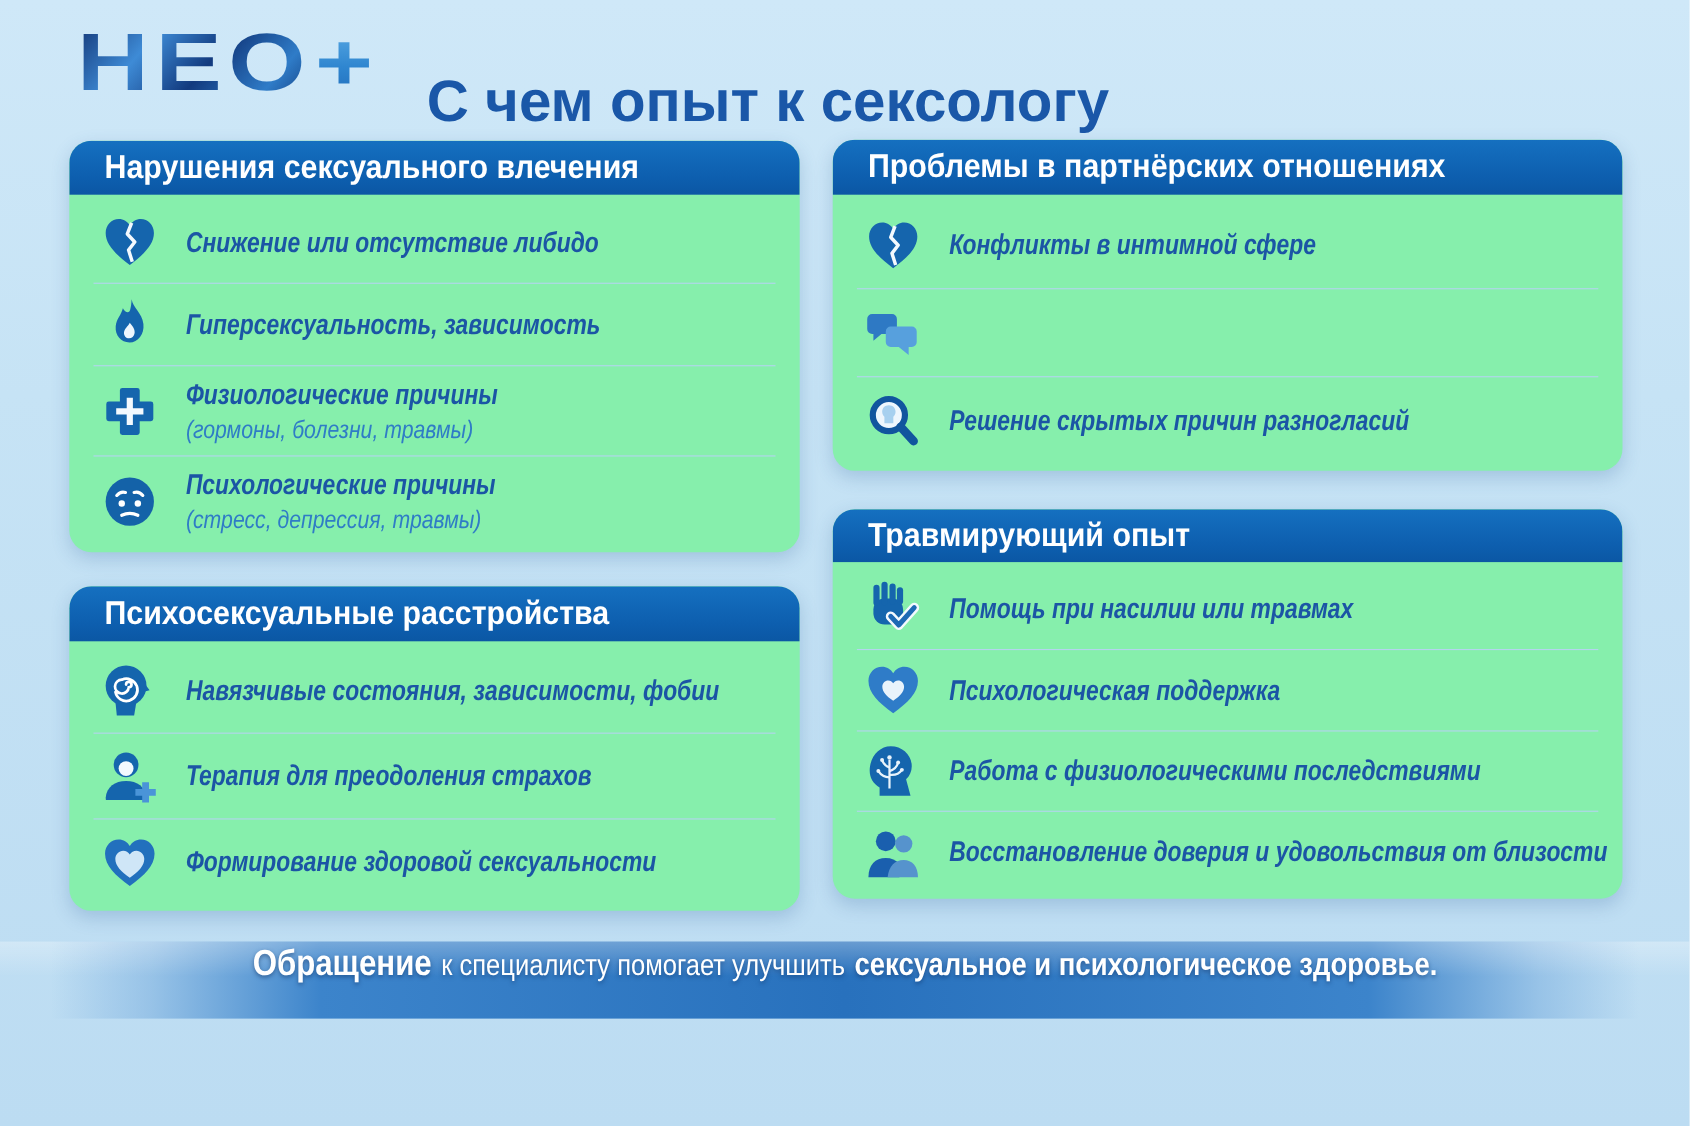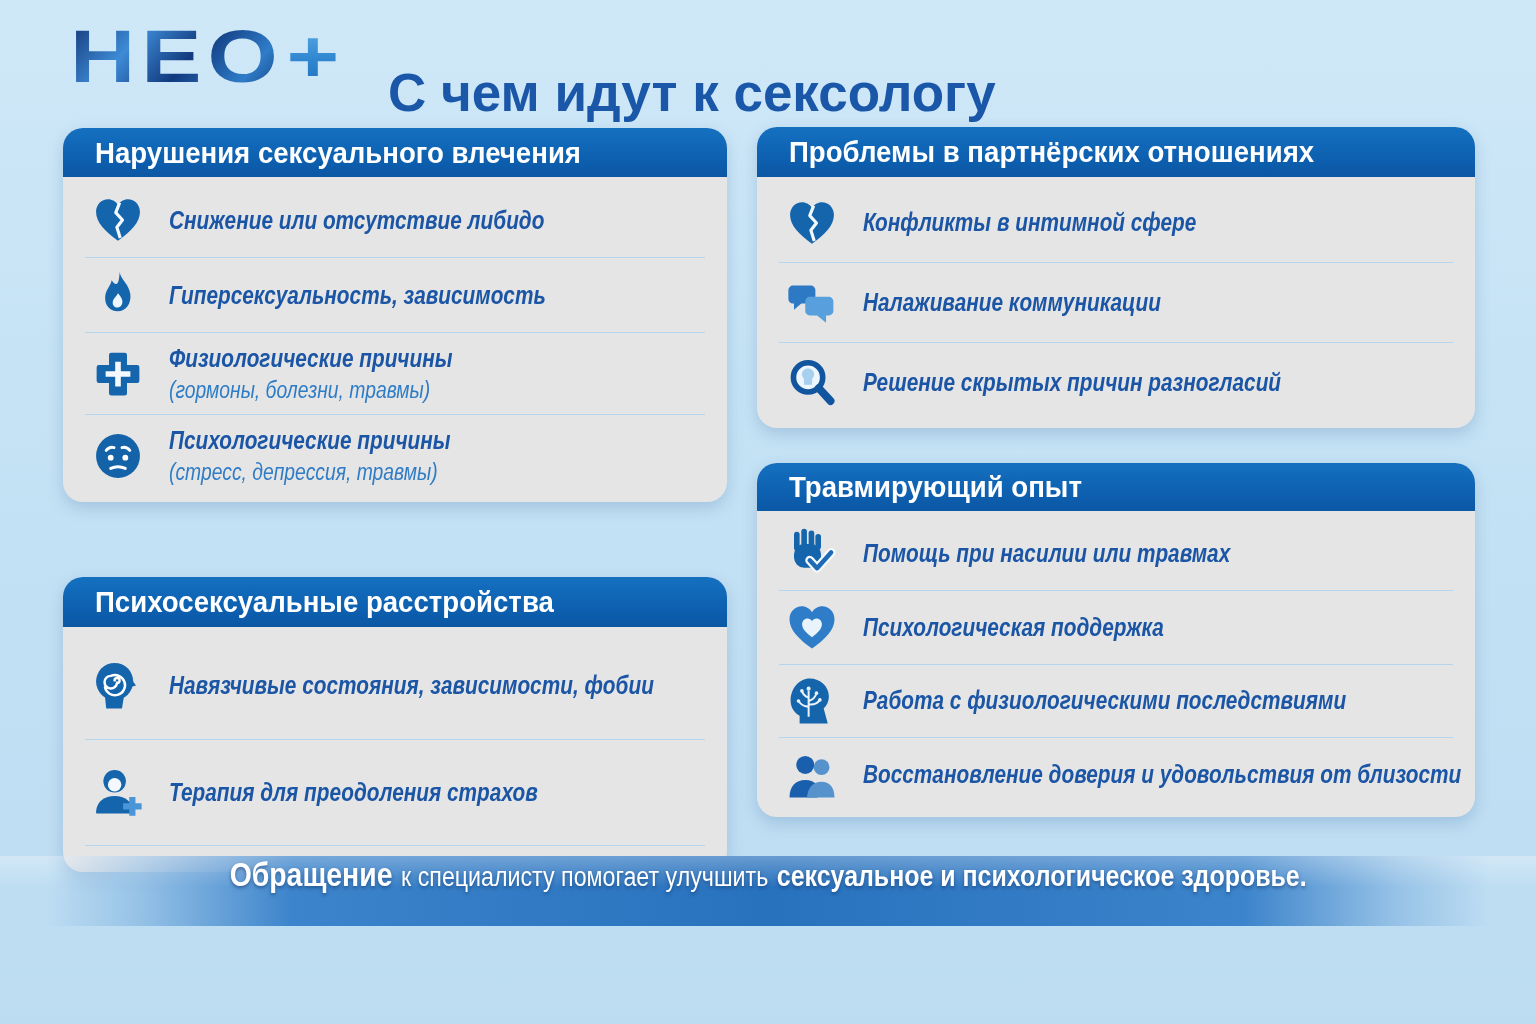--- a/index.html
+++ b/index.html
@@ -24,21 +24,21 @@
       background:linear-gradient(180deg,#66b4ea 0%,#2f86d0 55%,#1d66b4 100%);
       -webkit-background-clip:text;background-clip:text;color:transparent;
     }
   }
   .title{
     position:absolute;left:388px;top:26px;font-size:53px;font-weight:700;
     color:#1a57a8;white-space:nowrap;letter-spacing:0;
   }
   
   .card{
-    position:absolute;background:#e5e5e5;border-radius:20px;overflow:hidden;
+    position:absolute;background:#86efac;border-radius:20px;overflow:hidden;
     box-shadow:0 6px 16px rgba(40,90,150,.22);
     display:flex;flex-direction:column;
   }
   .card-header{
     background:linear-gradient(180deg,#1570c0 0%,#0d5eae 70%,#0b57a4 100%);
     color:#fff;display:flex;align-items:center;padding:0 32px;flex:0 0 auto;
   }
   .card-header .ht{
     font-size:30px;font-weight:700;white-space:nowrap;
     transform:scaleX(.92);transform-origin:0 50%;
@@ -53,21 +53,21 @@
   }
   .sub{
     font-size:23px;font-weight:400;color:#2f7cc6;white-space:nowrap;margin-top:3px;
     transform:scaleX(.84);transform-origin:0 50%;
   }
   .divider{height:1px;background:#b4d5ee;margin:0 22px;flex:0 0 1px;}
   #card-0{left:63px;top:128px;width:664px;height:374px;}
   #card-0 .card-header{height:49px;}
   #card-1{left:757px;top:127px;width:718px;height:301px;}
   #card-1 .card-header{height:50px;}
-  #card-2{left:63px;top:533px;width:664px;height:295px;margin-top:44px;}
+  #card-2{left:63px;top:533px;width:664px;height:295px;}
   #card-2 .card-header{height:50px;}
   #card-3{left:757px;top:449px;width:718px;height:354px;margin-top:14px;}
   #card-3 .card-header{height:48px;}
   
   .banner{
     position:absolute;left:0;top:856px;width:1536px;height:70px;
     display:flex;align-items:flex-start;justify-content:center;
     background:
       linear-gradient(180deg,rgba(255,255,255,.30) 0%,rgba(255,255,255,0) 45%),
       linear-gradient(90deg,
@@ -82,21 +82,21 @@
   }
   .banner-text .lead{font-size:33px;font-weight:700;}
   .banner-text .mid{margin:0 10px;font-weight:400;}
   .banner-text .emph{font-size:29px;font-weight:700;}
 </style>
 </head>
 <body>
 
 <div class="logo"><span class="neo">НЕО</span><span class="plus">+</span></div>
 
-<h1 class="title">С чем идут к сексологу</h1>
+<h1 class="title">С чем опыт к сексологу</h1>
 
 <section class="card" id="card-0">
   <div class="card-header">
     <span class="ht">Нарушения сексуального влечения</span>
   </div>
   <div class="card-body">
 
     <div class="row">
       <svg class="icon" viewBox="0 0 48 48">
         <path d="M24 42.5C12.5 34 4.5 26 4.5 16.8 4.5 10.3 9.3 5.5 15.2 5.5c3.6 0 7 2 8.8 5.1 1.8-3.1 5.2-5.1 8.8-5.1 5.9 0 10.7 4.8 10.7 11.3C43.5 26 35.5 34 24 42.5Z" fill="#1565ad"></path>
@@ -164,23 +164,20 @@
           <span class="t">Конфликты в интимной сфере</span>
         </div>
     </div>
     <div class="divider"></div>
 
     <div class="row">
       <svg class="icon" viewBox="0 0 48 48">
         <path d="M7 8.5h16a4 4 0 0 1 4 4v8a4 4 0 0 1-4 4h-8.5L8 30v-5.5H7a4 4 0 0 1-4-4v-8a4 4 0 0 1 4-4Z" fill="#2e79c4"></path>
         <path d="M22 18.5h17a4 4 0 0 1 4 4V31a4 4 0 0 1-4 4h-2.5v6.5L28.5 35H22a4 4 0 0 1-4-4v-8.5a4 4 0 0 1 4-4Z" fill="#57a0dd"></path>
       </svg>
-      <div class="txt">
-          <span class="t">Налаживание коммуникации</span>
-        </div>
     </div>
     <div class="divider"></div>
 
     <div class="row">
       <svg class="icon" viewBox="0 0 48 48">
         <circle cx="20.5" cy="19" r="13" fill="#eef6fd" stroke="#11559e" stroke-width="5"></circle>
         <path d="M20.5 11c3.2 0 5.4 2.3 5.4 5.2 0 1.7-.7 3.1-1.8 4.1v5.2h-7.2v-5.2c-1.1-1-1.8-2.4-1.8-4.1 0-2.9 2.2-5.2 5.4-5.2Z" fill="#a7d0ef"></path>
         <path d="M30 28.5 40.5 40" stroke="#11559e" stroke-width="7" stroke-linecap="round"></path>
       </svg>
       <div class="txt">
@@ -218,20 +215,29 @@
         <circle cx="21" cy="17.5" r="6" fill="#f3f9fe"></circle>
         <path d="M4.5 41c.8-8.8 7.4-13.5 16.5-13.5S36.7 32.2 37.5 41l-.2 2H4.7Z" fill="#1565ad"></path>
         <path d="M34 28.5h5.5V34H45v5.5h-5.5V45H34v-5.5h-5.5V34H34Z" fill="#4a94d8"></path>
       </svg>
       <div class="txt">
           <span class="t">Терапия для преодоления страхов</span>
         </div>
     </div>
     <div class="divider"></div>
 
+    <div class="row">
+      <svg class="icon" viewBox="0 0 48 48">
+        <path d="M24 43C12 34.5 4 26.5 4 17 4 10.4 8.9 5.5 15 5.5c3.7 0 7.2 2.1 9 5.3 1.8-3.2 5.3-5.3 9-5.3 6.1 0 11 4.9 11 11.5 0 9.5-8 17.5-20 26Z" fill="#2270bd"></path>
+        <path d="M24 36.5c-7-5-11.7-9.7-11.7-15.2 0-3.9 2.9-6.8 6.4-6.8 2.2 0 4.2 1.2 5.3 3.1 1.1-1.9 3.1-3.1 5.3-3.1 3.5 0 6.4 2.9 6.4 6.8 0 5.5-4.7 10.2-11.7 15.2Z" fill="#cfe6f7"></path>
+      </svg>
+      <div class="txt">
+          <span class="t">Формирование здоровой сексуальности</span>
+        </div>
+    </div>
 
   </div>
 </section>
 
 <section class="card" id="card-3">
   <div class="card-header">
     <span class="ht">Травмирующий опыт</span>
   </div>
   <div class="card-body">
 

